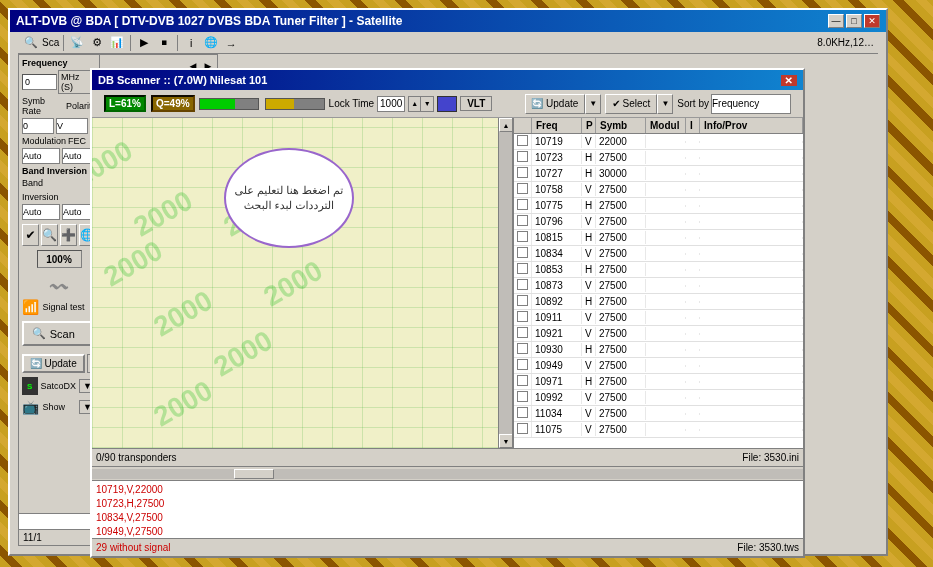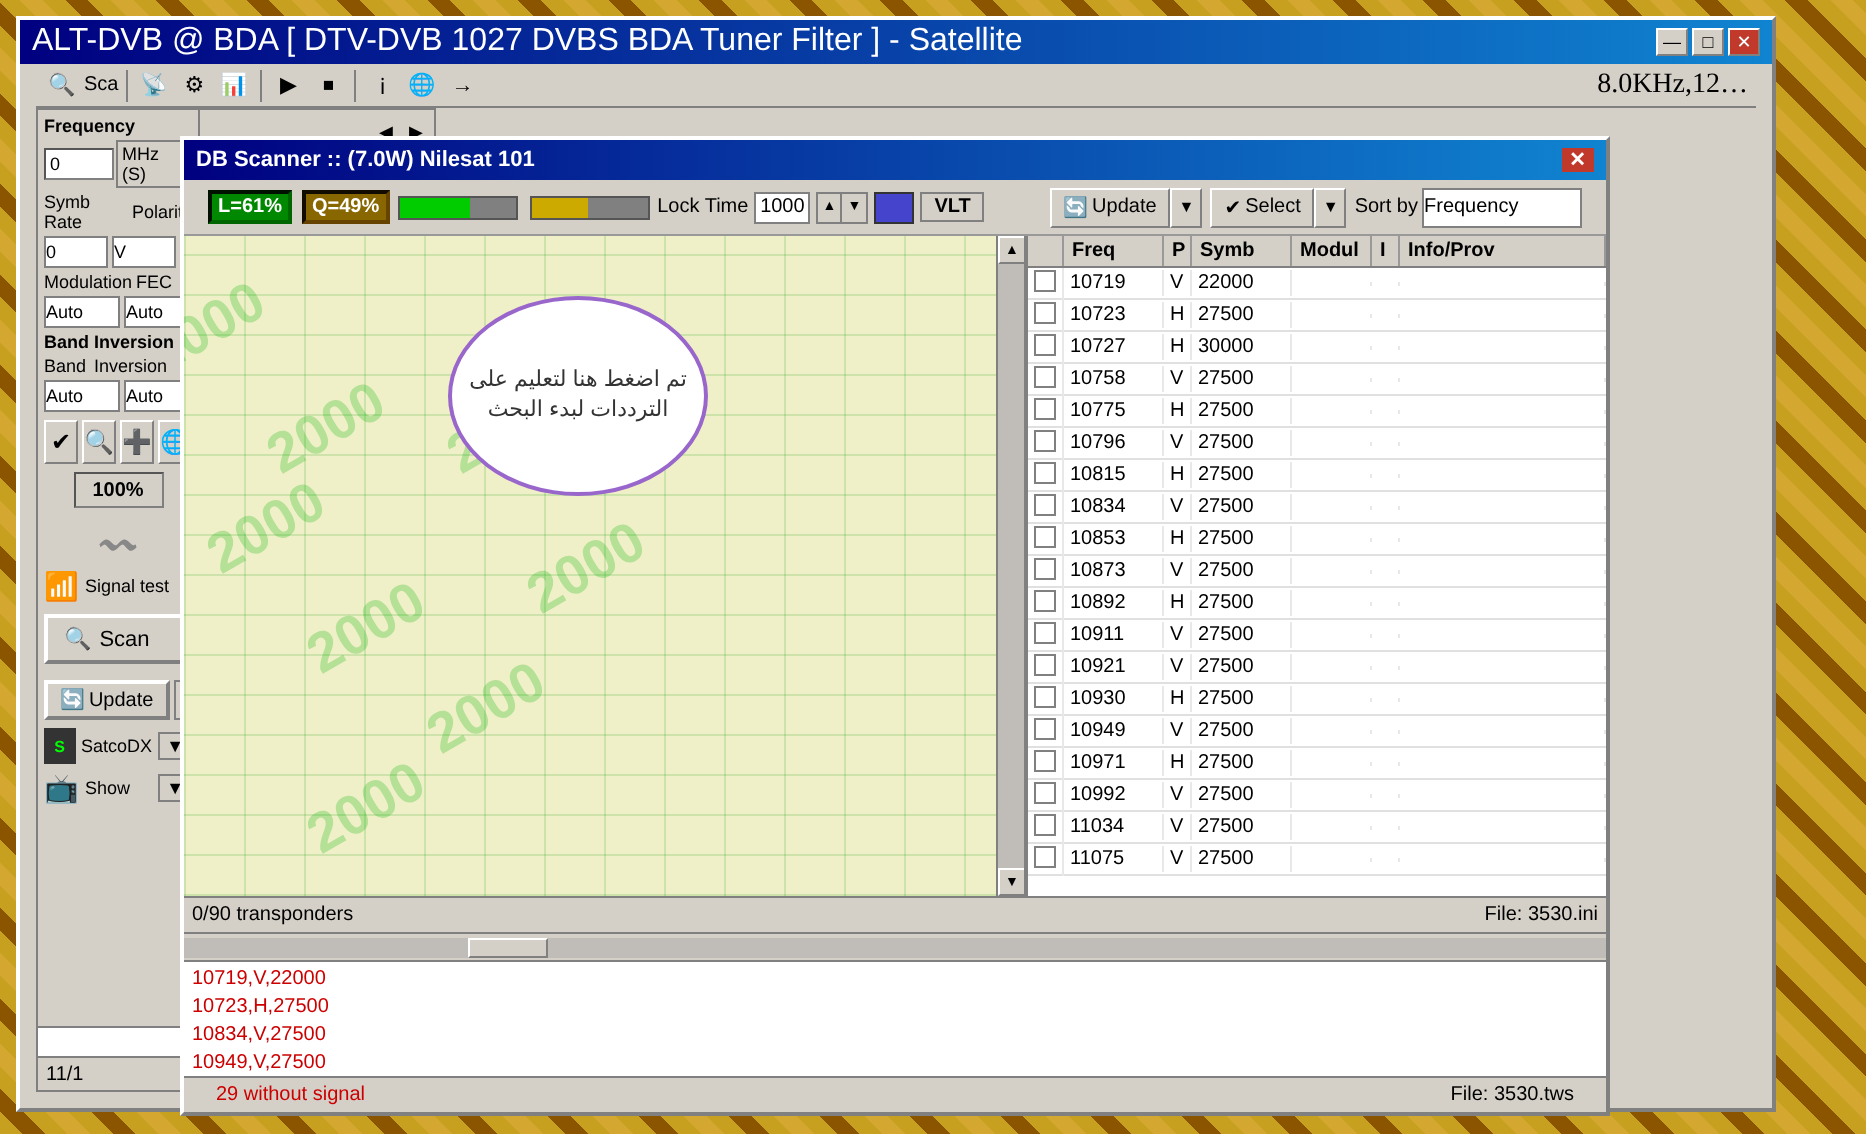--- a/index.html
+++ b/index.html
@@ -49,22 +49,22 @@
       background: linear-gradient(to right, #000080, #1084d0);
       color: white;
       padding: 3px 6px;
       display: flex;
       align-items: center;
       justify-content: space-between;
       height: 22px;
     }
 
     .title-bar-text {
-      font-size: 16px;
-      font-weight: normal;
+      font-size: 12px;
+      font-weight: bold;
     }
 
     .title-bar-buttons {
       display: flex;
       gap: 2px;
     }
 
     .tb-btn {
       width: 16px;
       height: 14px;
@@ -481,21 +481,21 @@
       color: #cc0000;
       line-height: 1.4;
     }
 
     .log-status-bar {
       height: 18px;
       background: #d4d0c8;
       border-top: 1px solid #808080;
       display: flex;
       align-items: center;
-      padding: 0 16px;
+      padding: 0 4px;
       font-size: 10px;
       justify-content: space-between;
     }
 
     .log-status-red { color: #cc0000; }
 
     .h-scroll-thumb {
       position: absolute;
       left: 20%;
       width: 40px;
@@ -647,21 +647,21 @@
     <div class="toolbar-icon-btn">📡</div>
     <div class="toolbar-icon-btn">⚙</div>
     <div class="toolbar-icon-btn">📊</div>
     <div class="toolbar-sep"></div>
     <div class="toolbar-icon-btn">▶</div>
     <div class="toolbar-icon-btn">⏹</div>
     <div class="toolbar-sep"></div>
     <div class="toolbar-icon-btn">ℹ</div>
     <div class="toolbar-icon-btn">🌐</div>
     <div class="toolbar-icon-btn">→</div>
-    <span style="font-size:14px; margin-left: auto; font-family: Liberation Serif, serif;">8.0KHz,12…</span>
+    <span style="font-size:10px; margin-left: auto;">8.0KHz,12…</span>
   </div>
 
   <div class="left-panel">
     <div class="left-top-bar">
       <div class="satellite-btn">
         <span>🛰</span>
         <span>7.0 W</span>
       </div>
       <div style="display:flex; gap:1px; margin-left:auto;">
         <div class="toolbar-icon-btn" style="width:14px;height:14px;font-size:9px;">◀</div>
@@ -1070,21 +1070,21 @@
         </select>
       </div>
       <div class="dropdown-wrapper">
         <select style="font-size:9px; height:16px; width:38px;">
           <option>Auto</option>
         </select>
       </div>
     </div>
 
     <div style="font-size:9px; font-weight:bold;">Band Inversion</div>
-    <div style="display:flex; gap:4px; font-size:9px;">
+    <div style="display:flex; gap:4px; font-size:9px;flex-direction:column;">
       <span>Band</span>
       <span>Inversion</span>
     </div>
     <div style="display:flex; gap:2px;">
       <div class="dropdown-wrapper">
         <select style="font-size:9px; height:16px; width:38px;">
           <option>Auto</option>
         </select>
       </div>
       <div class="dropdown-wrapper">

